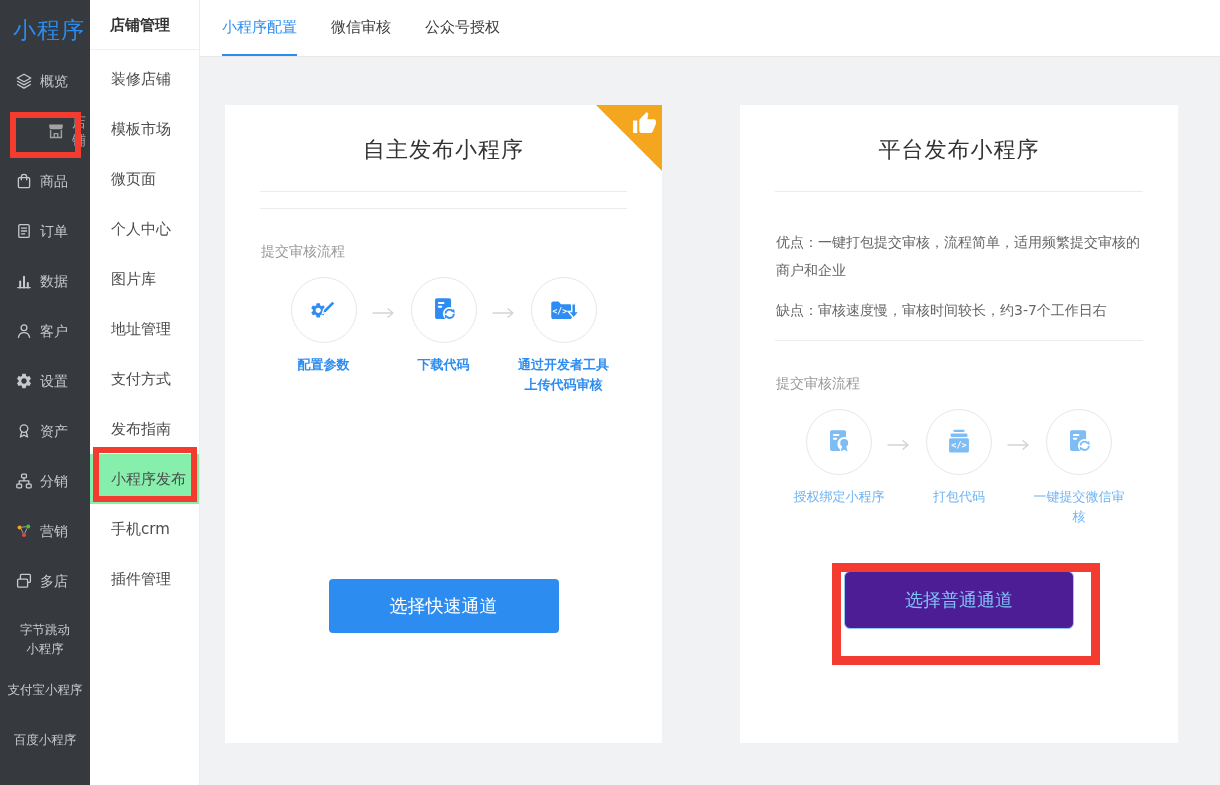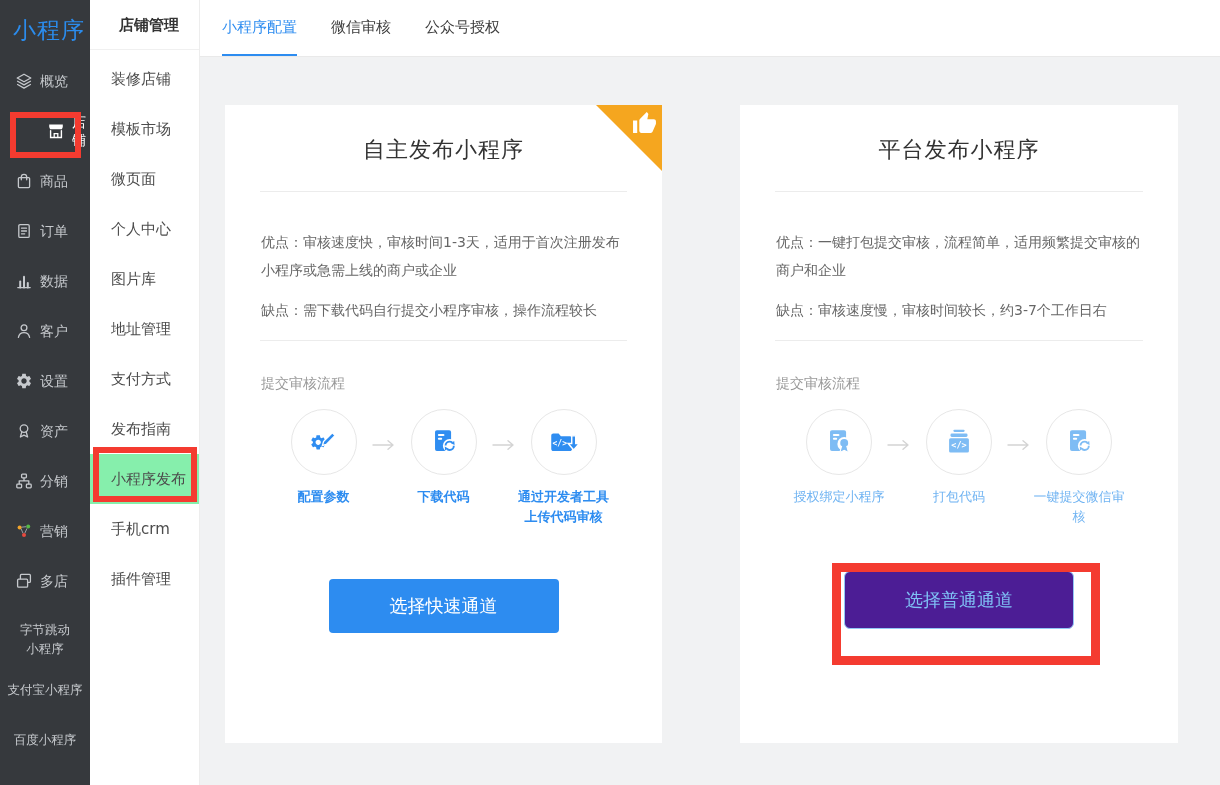--- a/index.html
+++ b/index.html
@@ -4,31 +4,31 @@
 <style>
   * { margin:0; padding:0; box-sizing:border-box; }
   html,body { width:1220px; height:785px; font-family:"DejaVu Sans","Liberation Sans",sans-serif; }
   .app { position:relative; width:1220px; height:785px; background:#f1f2f3; overflow:hidden; }
 
   
   .dark-side { position:absolute; left:0; top:0; width:90px; height:100%; background:#36393d; z-index:2; }
   .logo { height:57px; line-height:60px; padding-left:13px; font-size:23px; color:#2b8ced; letter-spacing:1px; }
   .side-item { height:50px; display:flex; align-items:center; padding-left:15px; gap:7px;
                font-size:14px; color:#c6c9cd; cursor:pointer; }
-  .side-item.active { color:#ffffff;padding-left:47px; }
+  .side-item.active { color:#a3a3a3;padding-left:47px; }
   .side-item svg { flex:none; }
   .side-text { min-height:50px; display:flex; align-items:center; justify-content:center;
                text-align:center; font-size:12.5px; color:#c6c9cd; line-height:19px;
                white-space:pre-line; cursor:pointer; padding:4px 4px; }
   .side-text.first { margin-top:7px; }
 
   
   .submenu { position:absolute; left:90px; top:0; width:110px; height:100%; background:#fff;
              border-right:1px solid #ededed; z-index:1; }
-  .submenu-title { height:50px; line-height:50px; padding-left:29px; font-size:15px; font-weight:bold;
+  .submenu-title { height:50px; line-height:50px; padding-left:20px; font-size:15px; font-weight:bold;
                    color:#333; border-bottom:1px solid #f0f0f0; }
   .submenu-items { margin-top:4px; }
   .submenu-item { height:50px; line-height:50px; padding-left:21px; font-size:15px; color:#4c4c4c; cursor:pointer; }
   .submenu-item.active { background:#86efac; }
 
   
   .topbar { position:absolute; left:200px; top:0; width:1020px; height:57px; background:#fff;
             border-bottom:1px solid #e9e9e9; display:flex; padding-left:22px; z-index:1; }
   .tab { line-height:54px; font-size:15px; color:#3c3c3c; margin-right:34px; cursor:pointer;
          border-bottom:2px solid transparent; }
@@ -206,24 +206,20 @@
   <main class="content">
 
     <section class="card left">
       <div class="ribbon">
         <span><svg width="25" height="25" viewBox="0 0 24 24" fill="#ffffff">
               <path d="M1 21h4V9H1v12zM23 10c0-1.1-.9-2-2-2h-6.31l.95-4.57.03-.32c0-.41-.17-.79-.44-1.06L14.17 1 7.59 7.59C7.22 7.95 7 8.45 7 9v10c0 1.1.9 2 2 2h9c.83 0 1.54-.5 1.84-1.22l3.02-7.05c.09-.23.14-.47.14-.73v-2z"></path>
             </svg></span>
       </div>
       <h2>自主发布小程序</h2>
       <div class="divider"></div>
-      <div class="desc">
-        <p>优点：审核速度快，审核时间1-3天，适用于首次注册发布小程序或急需上线的商户或企业</p>
-        <p>缺点：需下载代码自行提交小程序审核，操作流程较长</p>
-      </div>
       <div class="divider d2"></div>
       <div class="process-label">提交审核流程</div>
 
       <div class="steps">
         <div class="step">
           <div class="circle">
             <svg width="34" height="34" viewBox="0 0 36 36">
               <g transform="translate(2.5,9) scale(0.78)" fill="#2f8df1">
                   <path d="M19.14 12.94c.04-.3.06-.61.06-.94 0-.32-.02-.64-.07-.94l2.03-1.58c.18-.14.23-.41.12-.61l-1.92-3.32c-.12-.22-.37-.29-.59-.22l-2.39.96c-.5-.38-1.03-.7-1.62-.94l-.36-2.54c-.04-.24-.24-.41-.48-.41h-3.84c-.24 0-.43.17-.47.41l-.36 2.54c-.59.24-1.13.57-1.62.94l-2.39-.96c-.22-.08-.47 0-.59.22L2.74 8.87c-.12.21-.08.47.12.61l2.03 1.58c-.05.3-.09.63-.09.94s.02.64.07.94l-2.03 1.58c-.18.14-.23.41-.12.61l1.92 3.32c.12.22.37.29.59.22l2.39-.96c.5.38 1.03.7 1.62.94l.36 2.54c.05.24.24.41.48.41h3.84c.24 0 .44-.17.47-.41l.36-2.54c.59-.24 1.13-.56 1.62-.94l2.39.96c.22.08.47 0 .59-.22l1.92-3.32c.12-.22.07-.47-.12-.61l-2.01-1.58zM12 15.6c-1.98 0-3.6-1.62-3.6-3.6s1.62-3.6 3.6-3.6 3.6 1.62 3.6 3.6-1.62 3.6-3.6 3.6z"></path>
                 </g>

